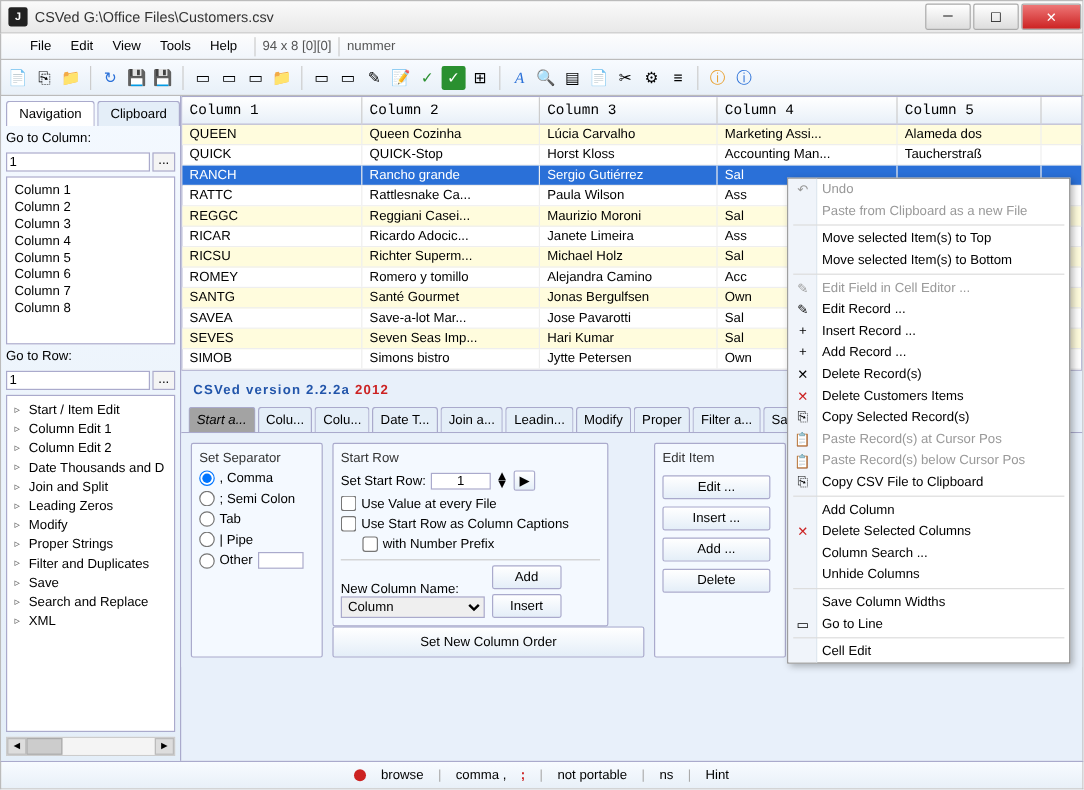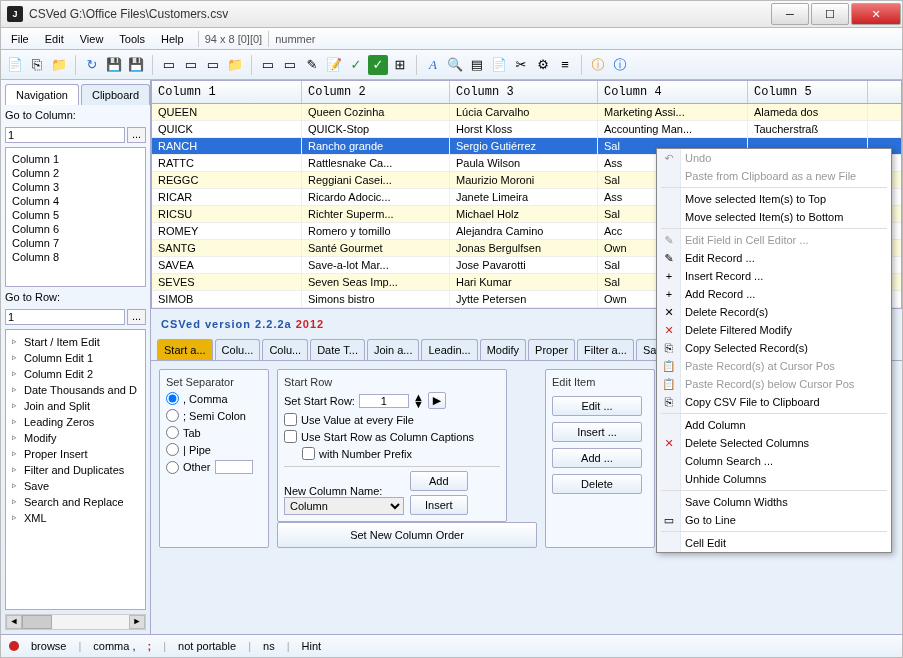--- a/index.html
+++ b/index.html
@@ -7,21 +7,21 @@
 
 
 .titlebar { height: 28px; background: linear-gradient(#fafafa,#e8e8e8); border: 1px solid #bbb; display: flex; align-items: center; padding: 0 0 0 6px; }
 .titlebar .appicon { width: 16px; height: 16px; background: #222; margin-right: 6px; border-radius: 2px; display:flex; align-items:center; justify-content:center; color:#fff; font-size:9px; font-weight:bold;}
 .titlebar .title { flex: 1; font-size: 12px; color: #333; }
 .titlebar .winbtns { display: flex; }
 .titlebar .winbtn { width: 38px; height: 22px; margin: 0 1px; border: 1px solid #aaa; background: linear-gradient(#fff,#ddd); display:flex; align-items:center; justify-content:center; border-radius:2px; }
 .titlebar .winbtn.close { background: linear-gradient(#e77,#c22); color:#fff; width:50px; }
 
 
-.menubar { height: 22px; border: 1px solid #bbb; border-top: none; background: linear-gradient(#fdfdfd,#f0f5fb); display: flex; align-items: center; padding: 0 2px; }
+.menubar { height: 22px; border: 1px solid #bbb; border-top: none; background: linear-gradient(#fdfdfd,#f0f5fb); display: flex; align-items: center; padding: 0 16px; }
 .menubar .menuitem { padding: 2px 8px; cursor: default; }
 .menubar .sep { width:1px; height:16px; background:#ccc; margin:0 6px; }
 .menubar .info { color:#555; }
 
 
 .toolbar { height: 30px; border: 1px solid #bbb; border-top: none; background: linear-gradient(#f8fbff,#e8f0f8); display: flex; align-items: center; padding: 0 4px; gap: 2px; }
 .toolbar .tbicon { width: 20px; height: 20px; display:flex; align-items:center; justify-content:center; font-size:13px; border-radius:2px; }
 .toolbar .tbsep { width:1px; height:20px; background:#ccc; margin:0 4px; }
 
 
@@ -61,21 +61,21 @@
 .c1{width:150px;} .c2{width:148px;} .c3{width:148px;} .c4{width:150px;} .c5{width:120px;}
 
 
 .version { padding:6px 10px; font-family:'Courier New',monospace; font-size:16px; font-weight:bold; letter-spacing:1px; }
 .version .b { color:#2255aa; }
 .version .r { color:#cc2222; }
 
 
 .lowtabs { display:flex; border-bottom:1px solid #aac; padding:0 6px; }
 .lowtab { padding:4px 6px; border:1px solid #aac; border-bottom:none; background:#e4eef8; margin-right:2px; border-radius:3px 3px 0 0; font-size:11px; }
-.lowtab.active { background:#eab308; }
+.lowtab.active { background:#a3a3a3;font-style:italic; }
 
 
 .formarea { display:flex; gap:8px; padding:8px; background:#e8f0fa; }
 .fieldset { border:1px solid #aac; background:#f4f9ff; padding:6px; border-radius:2px; }
 .fieldset .legend { font-size:11px; margin-bottom:2px; color:#333; }
 .radio-row { display:flex; align-items:center; gap:4px; padding:2px 0; }
 .radio-row input[type=radio] { margin:0; }
 .radio-row input[type=text] { width:38px; border:1px solid #aac; }
 .check-row { display:flex; align-items:center; gap:4px; padding:2px 0; }
 .num-row { display:flex; align-items:center; gap:4px; padding:2px 0; }
@@ -88,21 +88,21 @@
 
 
 .context { position:absolute; top:148px; left:656px; width:236px; background:#fff; border:1px solid #888; box-shadow:2px 2px 6px rgba(0,0,0,0.3); z-index:100; }
 .ctx-item { display:flex; align-items:center; padding:3px 6px 3px 28px; position:relative; font-size:11px; }
 .ctx-item.disabled { color:#999; }
 .ctx-sep { height:1px; background:#ddd; margin:2px 4px; }
 .ctx-icon { position:absolute; left:4px; width:16px; text-align:center; font-size:11px; }
 .ctx-leftbar { position:absolute; left:0; top:0; bottom:0; width:24px; background:#f0f4fa; border-right:1px solid #e0e8f0; }
 
 
-.statusbar { height:24px; border:1px solid #bbb; border-top:1px solid #aac; background:linear-gradient(#f8fbff,#e8f0f8); display:flex; align-items:center; padding:0 8px; gap:12px; font-size:11px; }
+.statusbar { height:24px; border:1px solid #bbb; border-top:1px solid #aac; background:linear-gradient(#f8fbff,#e8f0f8); display:flex; align-items:center; padding:0 8px; gap:12px; font-size:11px;justify-content:center; }
 .statusbar .dot { width:10px; height:10px; border-radius:50%; background:#c22; }
 .statusbar .ssep { color:#aaa; }
 .statusbar .semi { color:#c22; font-weight:bold; }
 </style>
 </head>
 <body>
 
 <div class="titlebar">
   <div class="appicon">J</div>
   <div class="title">CSVed G:\Office Files\Customers.csv</div>
@@ -187,21 +187,21 @@
       <div class="dots">...</div>
     </div>
     <div class="panel tree" id="tree">
         <div class="tree-item">Start / Item Edit</div>
         <div class="tree-item">Column Edit 1</div>
         <div class="tree-item">Column Edit 2</div>
         <div class="tree-item">Date Thousands and D</div>
         <div class="tree-item">Join and Split</div>
         <div class="tree-item">Leading Zeros</div>
         <div class="tree-item">Modify</div>
-        <div class="tree-item">Proper Insert</div>
+        <div class="tree-item">Proper Strings</div>
         <div class="tree-item">Filter and Duplicates</div>
         <div class="tree-item">Save</div>
         <div class="tree-item">Search and Replace</div>
         <div class="tree-item">XML</div>
       </div>
     <div class="hscroll">
       <div class="arrow">◄</div>
       <div class="track">
           <div class="thumb"></div>
         </div>
@@ -450,21 +450,21 @@
       <div class="ctx-item">
         <span class="ctx-icon">+</span>
         <span>Add Record ...</span>
       </div>
       <div class="ctx-item">
         <span class="ctx-icon">✕</span>
         <span>Delete Record(s)</span>
       </div>
       <div class="ctx-item">
         <span class="ctx-icon" style="color: rgb(204, 34, 34);">✕</span>
-        <span>Delete Filtered Modify</span>
+        <span>Delete Customers Items</span>
       </div>
       <div class="ctx-item">
         <span class="ctx-icon">⎘</span>
         <span>Copy Selected Record(s)</span>
       </div>
       <div class="ctx-item disabled">
         <span class="ctx-icon">📋</span>
         <span>Paste Record(s) at Cursor Pos</span>
       </div>
       <div class="ctx-item disabled">

